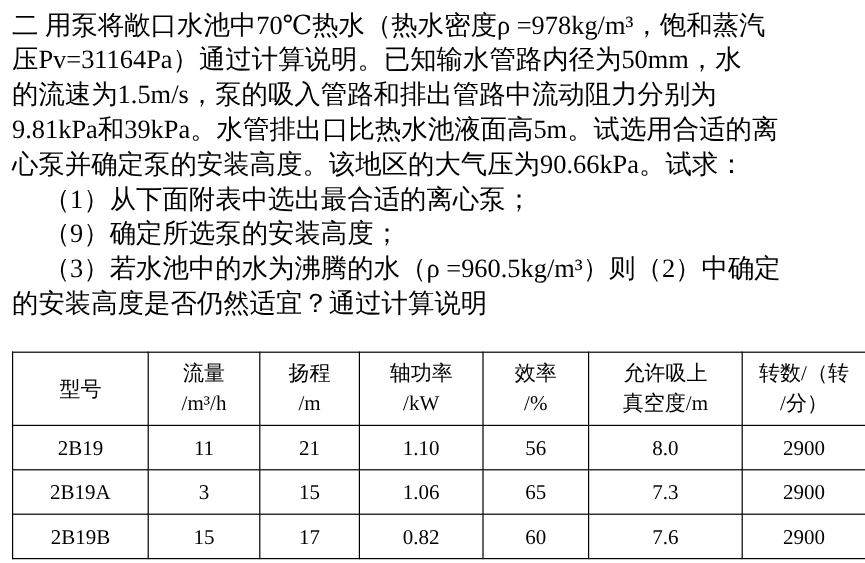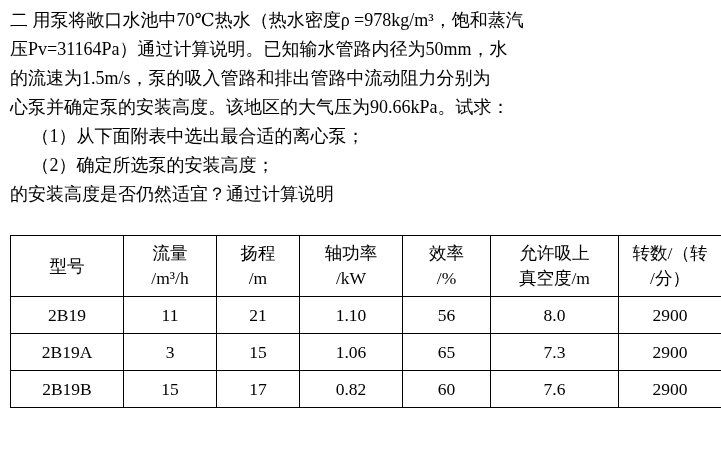--- a/index.html
+++ b/index.html
@@ -15,21 +15,21 @@
     overflow: hidden;
   }
   .page {
     position: relative;
     width: 721px;
     height: 469px;
     box-sizing: border-box;
     padding: 6px 10px 0 10px;
   }
   .problem {
-    font-size: 18px;
+    font-size: 22px;
     line-height: 29px;
     text-align: justify;
     letter-spacing: 0px;
   }
   .problem p {
     margin: 0;
     padding: 0;
   }
   .indent1 { text-indent: 0; }
   .indent2 { text-indent: 1.2em; }
@@ -66,23 +66,25 @@
 </style>
 </head>
 <body>
 
 <div class="page">
 
   <div class="problem">
     <p class="indent1">二 用泵将敞口水池中70℃热水（热水密度ρ =978kg/m³，饱和蒸汽</p>
     <p class="indent1">压Pv=31164Pa）通过计算说明。已知输水管路内径为50mm，水</p>
     <p class="indent1">的流速为1.5m/s，泵的吸入管路和排出管路中流动阻力分别为</p>
+    <p class="indent1">9.81kPa和39kPa。水管排出口比热水池液面高5m。试选用合适的离</p>
     <p class="indent1">心泵并确定泵的安装高度。该地区的大气压为90.66kPa。试求：</p>
     <p class="indent2">（1）从下面附表中选出最合适的离心泵；</p>
-    <p class="indent2">（2）确定所选泵的安装高度；</p>
+    <p class="indent2">（9）确定所选泵的安装高度；</p>
+    <p class="indent2">（3）若水池中的水为沸腾的水（ρ =960.5kg/m³）则（2）中确定</p>
     <p class="indent1">的安装高度是否仍然适宜？通过计算说明</p>
   </div>
 
   <table class="spec">
     <thead>
       <tr>
         <th class="col-model">
           <span class="hdr-line">型号</span>
         </th>
         <th class="col-flow">

